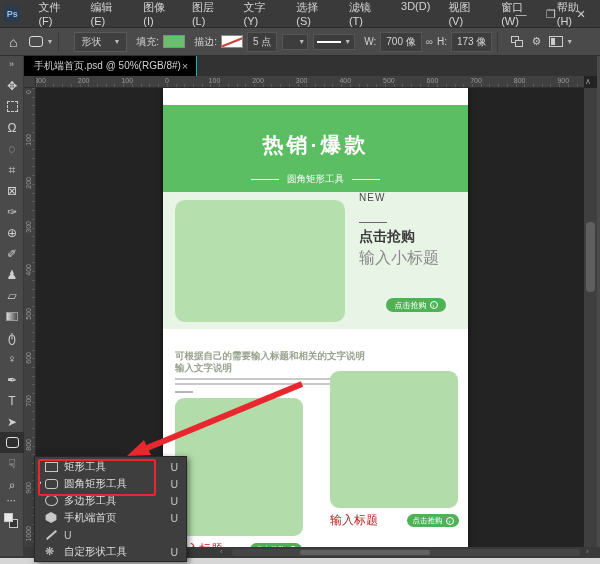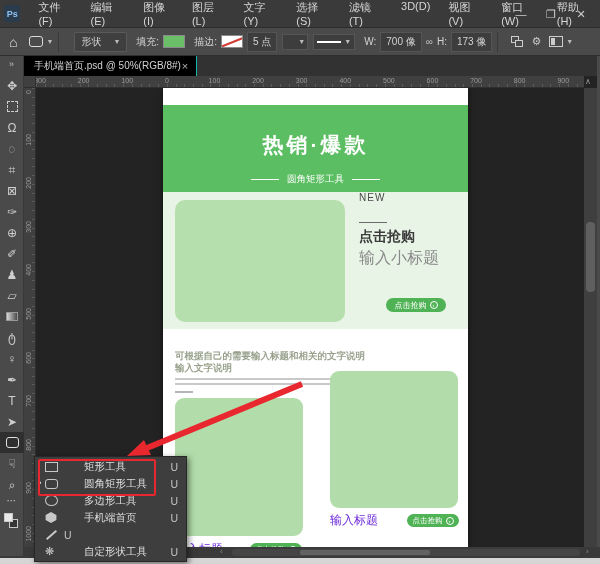--- a/index.html
+++ b/index.html
@@ -86,21 +86,21 @@
   .section2 { position:absolute; left:0; top:241px; width:305px; height:218px; background:#fff;margin-top:16px; }
   .desc-1 { position:absolute; left:12px; top:5px; font-size:9.5px; font-weight:600; color:#99a18d; }
   .desc-2 { position:absolute; left:12px; top:17px; font-size:9.5px; font-weight:600; color:#99a18d; }
   .micro-line { position:absolute; background:#c9c9c9; height:2px; }
   .ml-1 { left:12px; top:33px; width:205px; }
   .ml-2 { left:12px; top:38px; width:196px; }
   .ml-3 { left:12px; top:46px; width:18px; background:#b5b5b5; }
   .card-ph { position:absolute; border-radius:9px; }
   .card-right { left:167px; top:26px; width:128px; height:137px; }
   .card-left { left:12px; top:53px; width:128px; height:138px; }
-  .prod-title { position:absolute; font-size:12px; color:#6d28d9; font-weight:500; }
+  .prod-title { position:absolute; font-size:12px; color:#b91c1c; font-weight:500; }
   .pt-right { left:167px; top:167px; }
   .pt-left { left:12px; top:196px; }
   .btn-right { left:244px; top:169px; width:52px; height:13px; font-size:7.5px; }
   .btn-left { left:87px; top:198px; width:52px; height:13px; font-size:7.5px; }
 
   
   .v-scrollbar { position:absolute; left:584px; top:88px; width:13px; height:459px; background:#3f3f3f; }
   .v-thumb { position:absolute; left:2px; top:134px; width:9px; height:70px; background:#5f5f5f; border-radius:4px; }
   .right-strip { position:absolute; left:597px; top:56px; width:3px; height:502px; background:#4a4a4a; }
   .statusbar { position:absolute; left:0; top:547px; width:600px; height:11px; background:#3a3a3a; display:flex; align-items:center; }
@@ -115,21 +115,21 @@
   .flyout { position:absolute; left:34px; top:456px; width:153px; background:#3e3e3e; border:1px solid #272727; box-shadow:2px 2px 6px rgba(0,0,0,.5); z-index:40; padding:1px 0; }
   .fly-row { display:flex; align-items:center; height:17px; padding:0 8px 0 3px; color:#dedede; font-size:10.5px; }
   .fly-dot { width:7px; font-size:9px; color:#fff; line-height:17px; }
   .fly-icon-wrap { width:19px; display:flex; align-items:center; }
   .fi { display:inline-block; width:13px; height:10px; border:1px solid #c8c8c8; }
   .fi-rounded-rect { border-radius:3px; }
   .fi-ellipse { border-radius:50%; height:11px; }
   .fi-polygon { border:none; background:#c8c8c8; width:12px; height:11px; clip-path:polygon(50% 0,95% 28%,95% 72%,50% 100%,5% 72%,5% 28%); }
   .fi-line { border:none; background:#c8c8c8; width:13px; height:2px; transform:rotate(-42deg); }
   .fi-custom-shape { border:none; width:auto; height:auto; color:#c8c8c8; font-size:11px; line-height:11px; }
-  .fly-label { flex:1;margin-left:20px; }
+  .fly-label { flex:1; }
   .fly-shortcut { color:#c4c4c4; }
 
   
   .red-rect { position:absolute; left:38px; top:459px; width:118px; height:37px; border:2.5px solid #e8282e; border-radius:2px; z-index:60; }
   .arrow-svg { position:absolute; left:0; top:0; width:600px; height:564px; z-index:55; pointer-events:none; }
 </style>
 </head>
 <body>
 
 <div id="app">

